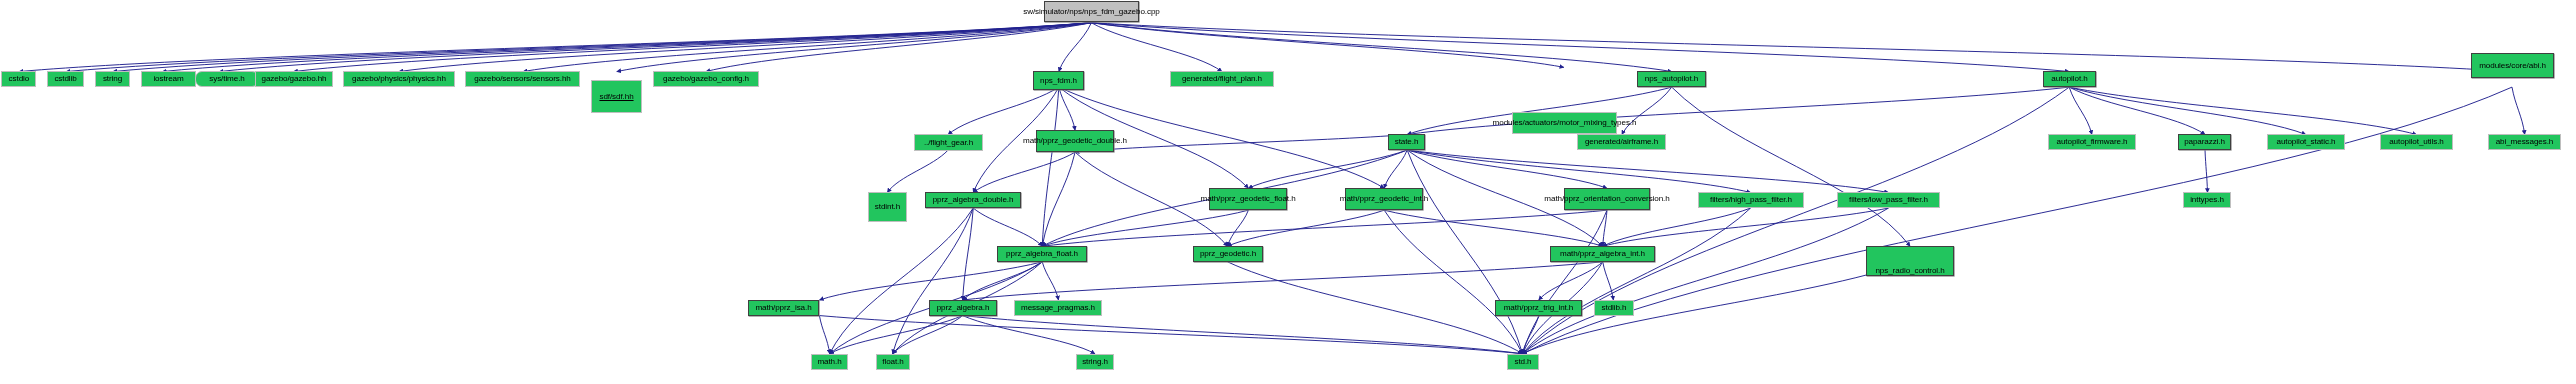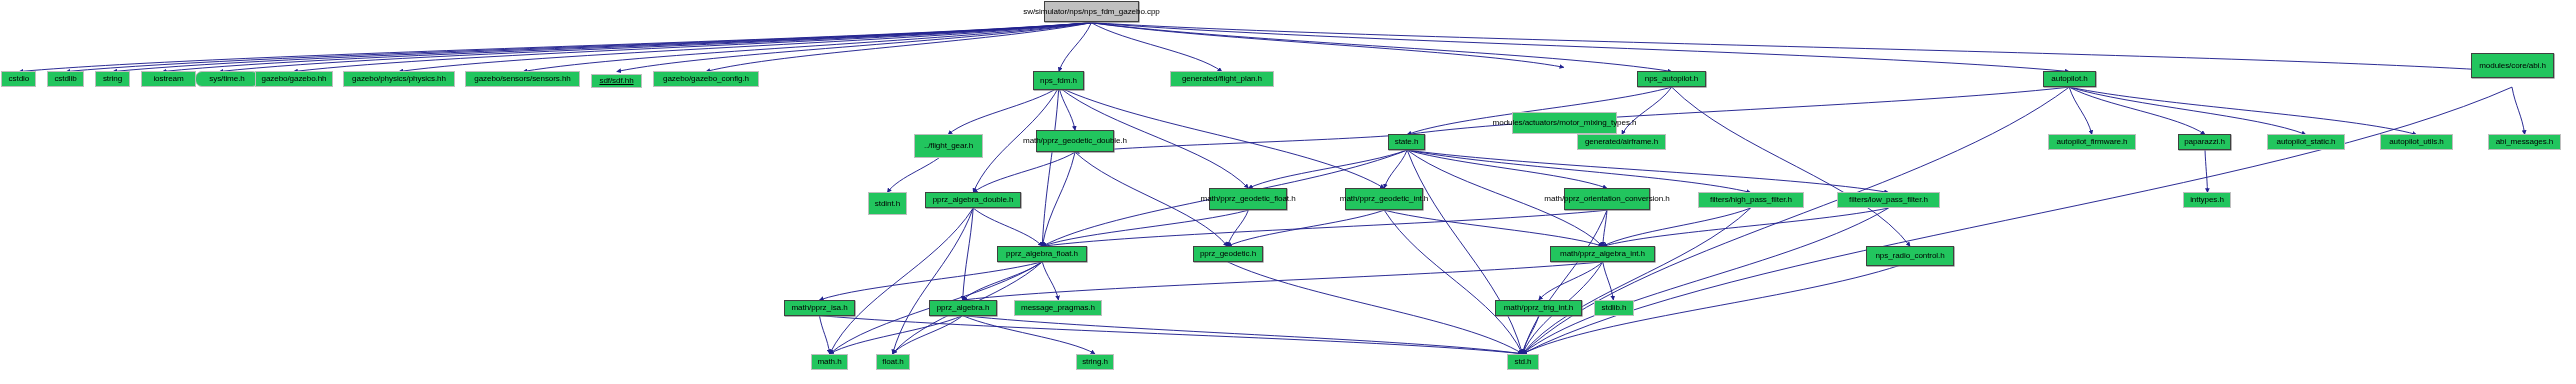--- a/index.html
+++ b/index.html
@@ -149,50 +149,50 @@
   <div id="node-layer">
       <div class="node root" style="left: 1044px; top: 1.4px; width: 95px; height: 21px;"><span>sw/simulator/nps/nps</span><span>_fdm_gazebo.cpp</span></div>
       <div class="node plain" style="left: 1.4px; top: 71px; width: 35px; height: 15.6px;"><span>cstdio</span></div>
       <div class="node plain" style="left: 47px; top: 71px; width: 37px; height: 15.6px;"><span>cstdlib</span></div>
       <div class="node plain" style="left: 95px; top: 71px; width: 35px; height: 15.6px;"><span>string</span></div>
       <div class="node plain" style="left: 141px; top: 71px; width: 55px; height: 15.6px;"><span>iostream</span></div>
       <div class="node plain" style="left: 195px; top: 71px; width: 64px; height: 15.6px; border-radius: 7px;"><span>sys/time.h</span></div>
       <div class="node plain" style="left: 255px; top: 71px; width: 78px; height: 15.6px; justify-content: center;"><span>gazebo/gazebo.hh</span></div>
       <div class="node plain" style="left: 343px; top: 71px; width: 112px; height: 15.6px; align-items: center;"><span>gazebo/physics/physics.hh</span></div>
       <div class="node plain" style="left: 465px; top: 71px; width: 115px; height: 15.6px;"><span>gazebo/sensors/sensors.hh</span></div>
-      <div class="node plain" style="left: 591px; top: 74px; width: 51px; height: 14px; text-decoration: underline;"><span>sdf/sdf.hh</span></div>
+      <div class="node plain" style="left: 591px; top: 80px; width: 51px; height: 33px; text-decoration: underline;"><span>sdf/sdf.hh</span></div>
       <div class="node plain" style="left: 653px; top: 71px; width: 106px; height: 15.6px;"><span>gazebo/gazebo_config.h</span></div>
       <div class="node link" style="left: 1033px; top: 71px; width: 51px; height: 19px;"><span>nps_fdm.h</span></div>
       <div class="node plain" style="left: 1170px; top: 71px; width: 104px; height: 15.6px;"><span>generated/flight_plan.h</span></div>
       <div class="node plain" style="left: 1512px; top: 67px; width: 105px; height: 22px; margin-top: 45px;"><span>modules/actuators/motor</span><span>_mixing_types.h</span></div>
       <div class="node link" style="left: 1637px; top: 71px; width: 69px; height: 15.6px;"><span>nps_autopilot.h</span></div>
       <div class="node link" style="left: 2043px; top: 71px; width: 53px; height: 15.6px;"><span>autopilot.h</span></div>
       <div class="node link" style="left: 2471px; top: 53px; width: 83px; height: 25px;"><span>modules/core/abi.h</span></div>
-      <div class="node plain" style="left: 914px; top: 134px; width: 69px; height: 24px;"><span>../flight_gear.h</span></div>
+      <div class="node plain" style="left: 914px; top: 134px; width: 69px; height: 17px;"><span>../flight_gear.h</span></div>
       <div class="node link" style="left: 1036px; top: 130px; width: 78px; height: 22px;"><span>math/pprz_geodetic</span><span>_double.h</span></div>
       <div class="node link" style="left: 1388px; top: 134px; width: 37px; height: 15.6px;"><span>state.h</span></div>
       <div class="node plain" style="left: 1577px; top: 134px; width: 89px; height: 15.6px;"><span>generated/airframe.h</span></div>
       <div class="node plain" style="left: 2048px; top: 134px; width: 88px; height: 15.6px;"><span>autopilot_firmware.h</span></div>
       <div class="node link" style="left: 2178px; top: 134px; width: 53px; height: 15.6px;"><span>paparazzi.h</span></div>
       <div class="node plain" style="left: 2267px; top: 134px; width: 78px; height: 15.6px;"><span>autopilot_static.h</span></div>
       <div class="node plain" style="left: 2380px; top: 134px; width: 73px; height: 15.6px;"><span>autopilot_utils.h</span></div>
       <div class="node plain" style="left: 2488px; top: 134px; width: 73px; height: 15.6px;"><span>abi_messages.h</span></div>
-      <div class="node plain" style="left: 868px; top: 192px; width: 39px; height: 23px;"><span>stdint.h</span></div>
+      <div class="node plain" style="left: 868px; top: 192px; width: 39px; height: 30px;"><span>stdint.h</span></div>
       <div class="node link" style="left: 925px; top: 192px; width: 96px; height: 15.6px;"><span>pprz_algebra_double.h</span></div>
       <div class="node link" style="left: 1209px; top: 188px; width: 78px; height: 22px;"><span>math/pprz_geodetic</span><span>_float.h</span></div>
       <div class="node link" style="left: 1345px; top: 188px; width: 78px; height: 22px;"><span>math/pprz_geodetic</span><span>_int.h</span></div>
       <div class="node link" style="left: 1564px; top: 188px; width: 86px; height: 22px;"><span>math/pprz_orientation</span><span>_conversion.h</span></div>
       <div class="node plain" style="left: 1698px; top: 192px; width: 106px; height: 15.6px;"><span>filters/high_pass_filter.h</span></div>
       <div class="node plain" style="left: 1837px; top: 192px; width: 103px; height: 15.6px;"><span>filters/low_pass_filter.h</span></div>
       <div class="node plain" style="left: 2183px; top: 192px; width: 48px; height: 15.6px;"><span>inttypes.h</span></div>
       <div class="node link" style="left: 997px; top: 246px; width: 90px; height: 15.6px;"><span>pprz_algebra_float.h</span></div>
       <div class="node link" style="left: 1550px; top: 246px; width: 105px; height: 15.6px;"><span>math/pprz_algebra_int.h</span></div>
       <div class="node link" style="left: 1193px; top: 246px; width: 70px; height: 15.6px;"><span>pprz_geodetic.h</span></div>
-      <div class="node link" style="left: 1866px; top: 246px; width: 88px; height: 20px;"><span>nps_radio_control.h</span></div>
-      <div class="node link" style="left: 784px; top: 300px; width: 71px; height: 15.6px;"><span>math/pprz_isa.h</span></div>
+      <div class="node link" style="left: 1866px; top: 246px; width: 88px; height: 30px; align-items: flex-end;"><span>nps_radio_control.h</span></div>
+      <div class="node link" style="left: 748px; top: 300px; width: 71px; height: 15.6px;"><span>math/pprz_isa.h</span></div>
       <div class="node link" style="left: 929px; top: 300px; width: 68px; height: 15.6px;"><span>pprz_algebra.h</span></div>
       <div class="node plain" style="left: 1014px; top: 300px; width: 88px; height: 15.6px;"><span>message_pragmas.h</span></div>
       <div class="node link" style="left: 1495px; top: 300px; width: 87px; height: 15.6px;"><span>math/pprz_trig_int.h</span></div>
       <div class="node plain" style="left: 1594px; top: 300px; width: 40px; height: 15.6px;"><span>stdlib.h</span></div>
       <div class="node plain" style="left: 811px; top: 354px; width: 37px; height: 15.6px;"><span>math.h</span></div>
       <div class="node plain" style="left: 876px; top: 354px; width: 34px; height: 15.6px;"><span>float.h</span></div>
       <div class="node plain" style="left: 1076px; top: 354px; width: 38px; height: 15.6px;"><span>string.h</span></div>
       <div class="node plain" style="left: 1507px; top: 354px; width: 32px; height: 15.6px;"><span>std.h</span></div>
     </div>
 </div>

